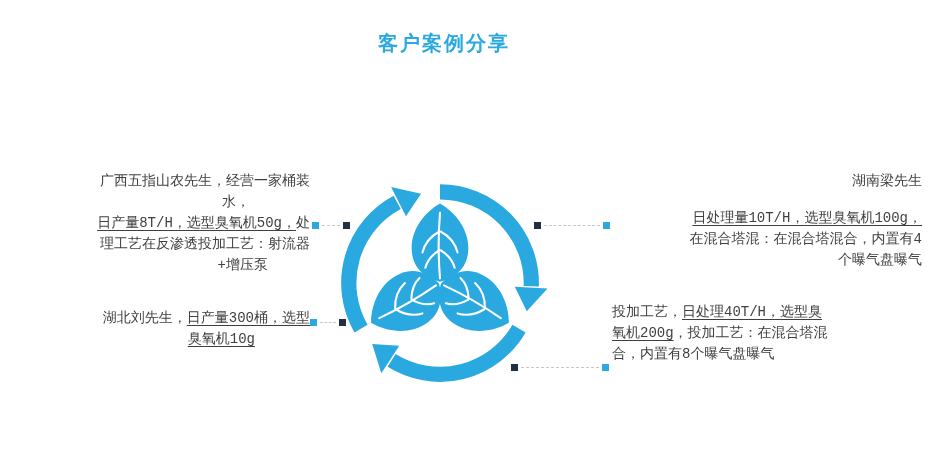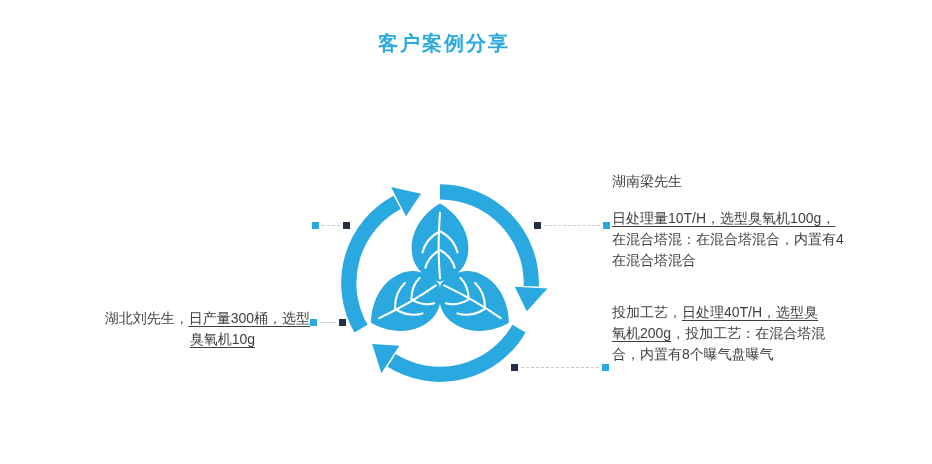--- a/index.html
+++ b/index.html
@@ -1,31 +1,31 @@
 <!DOCTYPE html>
 <html style="--accent: #29A9E0; --text: #3f3f3f; --dashc: #c8c8c8; --dark: #233044;"><head>
 <meta charset="utf-8">
 <style>
   html,body{margin:0;padding:0;background:#fff;}
   .page{
     position:relative;width:932px;height:464px;background:#ffffff;overflow:hidden;
-    font-family:Liberation Sans, sans-serif;
+    font-family:Liberation Mono, monospace;
     color:var(--text,#3f3f3f);
   }
   .title{
     position:absolute;top:30px;left:0;width:888px;margin:0;
     text-align:center;font-size:20px;font-weight:bold;letter-spacing:2px;
     color:var(--accent,#29A9E0);
   }
   .graphic{position:absolute;left:323px;top:166px;color:var(--accent,#29A9E0);}
   .case{position:absolute;font-size:14px;line-height:21px;}
   .case > div{white-space:nowrap;}
   .case span.u{text-decoration:underline;text-underline-offset:3px;}
   .tl{left:82px;top:171px;width:228px;text-align:right;}
-  .tr{left:612px;top:171px;width:310px;text-align:left;}
+  .tr{left:612px;top:171px;width:310px;text-align:right;}
   .bl{left:82px;top:308px;width:228px;text-align:right;}
   .br{left:612px;top:302px;width:310px;text-align:left;}
   .connector{position:absolute;display:flex;align-items:center;height:7px;}
   .sq{width:7px;height:7px;flex:0 0 7px;}
   .sq.blue{background:var(--accent,#29A9E0);}
   .sq.dark{background:var(--dark,#233044);}
   .dashline{flex:1 1 auto;height:0;border-top:1px dashed var(--dashc,#c8c8c8);margin:0 3px;}
   .c-tl{left:312px;top:222px;width:38px;}
   .c-tr{left:534px;top:222px;width:76px;}
   .c-bl{left:310px;top:319px;width:36px;}
@@ -56,25 +56,32 @@
       </g>
     </defs>
     <use href="#arrowArc"></use>
     <use href="#arrowArc" transform="rotate(120 100 100)"></use>
     <use href="#arrowArc" transform="rotate(240 100 100)"></use>
     <use href="#leaf"></use>
     <use href="#leaf" transform="rotate(120 100 100)"></use>
     <use href="#leaf" transform="rotate(240 100 100)"></use>
   </svg>
 
+  <div class="case tl">
+      <div><span>广西五指山农先生，经营一家桶装</span></div>
+      <div style="padding-right: 60px;"><span>水，</span></div>
+      <div><span class="u">日产量8T/H，选型臭氧机50g，</span><span>处</span></div>
+      <div><span>理工艺在反渗透投加工艺：射流器</span></div>
+      <div style="padding-right: 42px;"><span>+增压泵</span></div>
+    </div>
   <div class="case tr">
       <div><span>湖南梁先生</span></div>
       <div style="margin-top: 16px;"><span class="u">日处理量10T/H，选型臭氧机100g，</span></div>
       <div><span>在混合塔混：在混合塔混合，内置有4</span></div>
-      <div><span>在混合塔混合</span></div>
+      <div><span>个曝气盘曝气</span></div>
     </div>
   <div class="case bl">
       <div><span>湖北刘先生，</span><span class="u">日产量300桶，选型</span></div>
       <div style="padding-right: 55px;"><span class="u">臭氧机10g</span></div>
     </div>
   <div class="case br">
       <div><span>投加工艺，</span><span class="u">日处理40T/H，选型臭</span></div>
       <div><span class="u">氧机200g</span><span>，投加工艺：在混合塔混</span></div>
       <div><span>合，内置有8个曝气盘曝气</span></div>
     </div>

